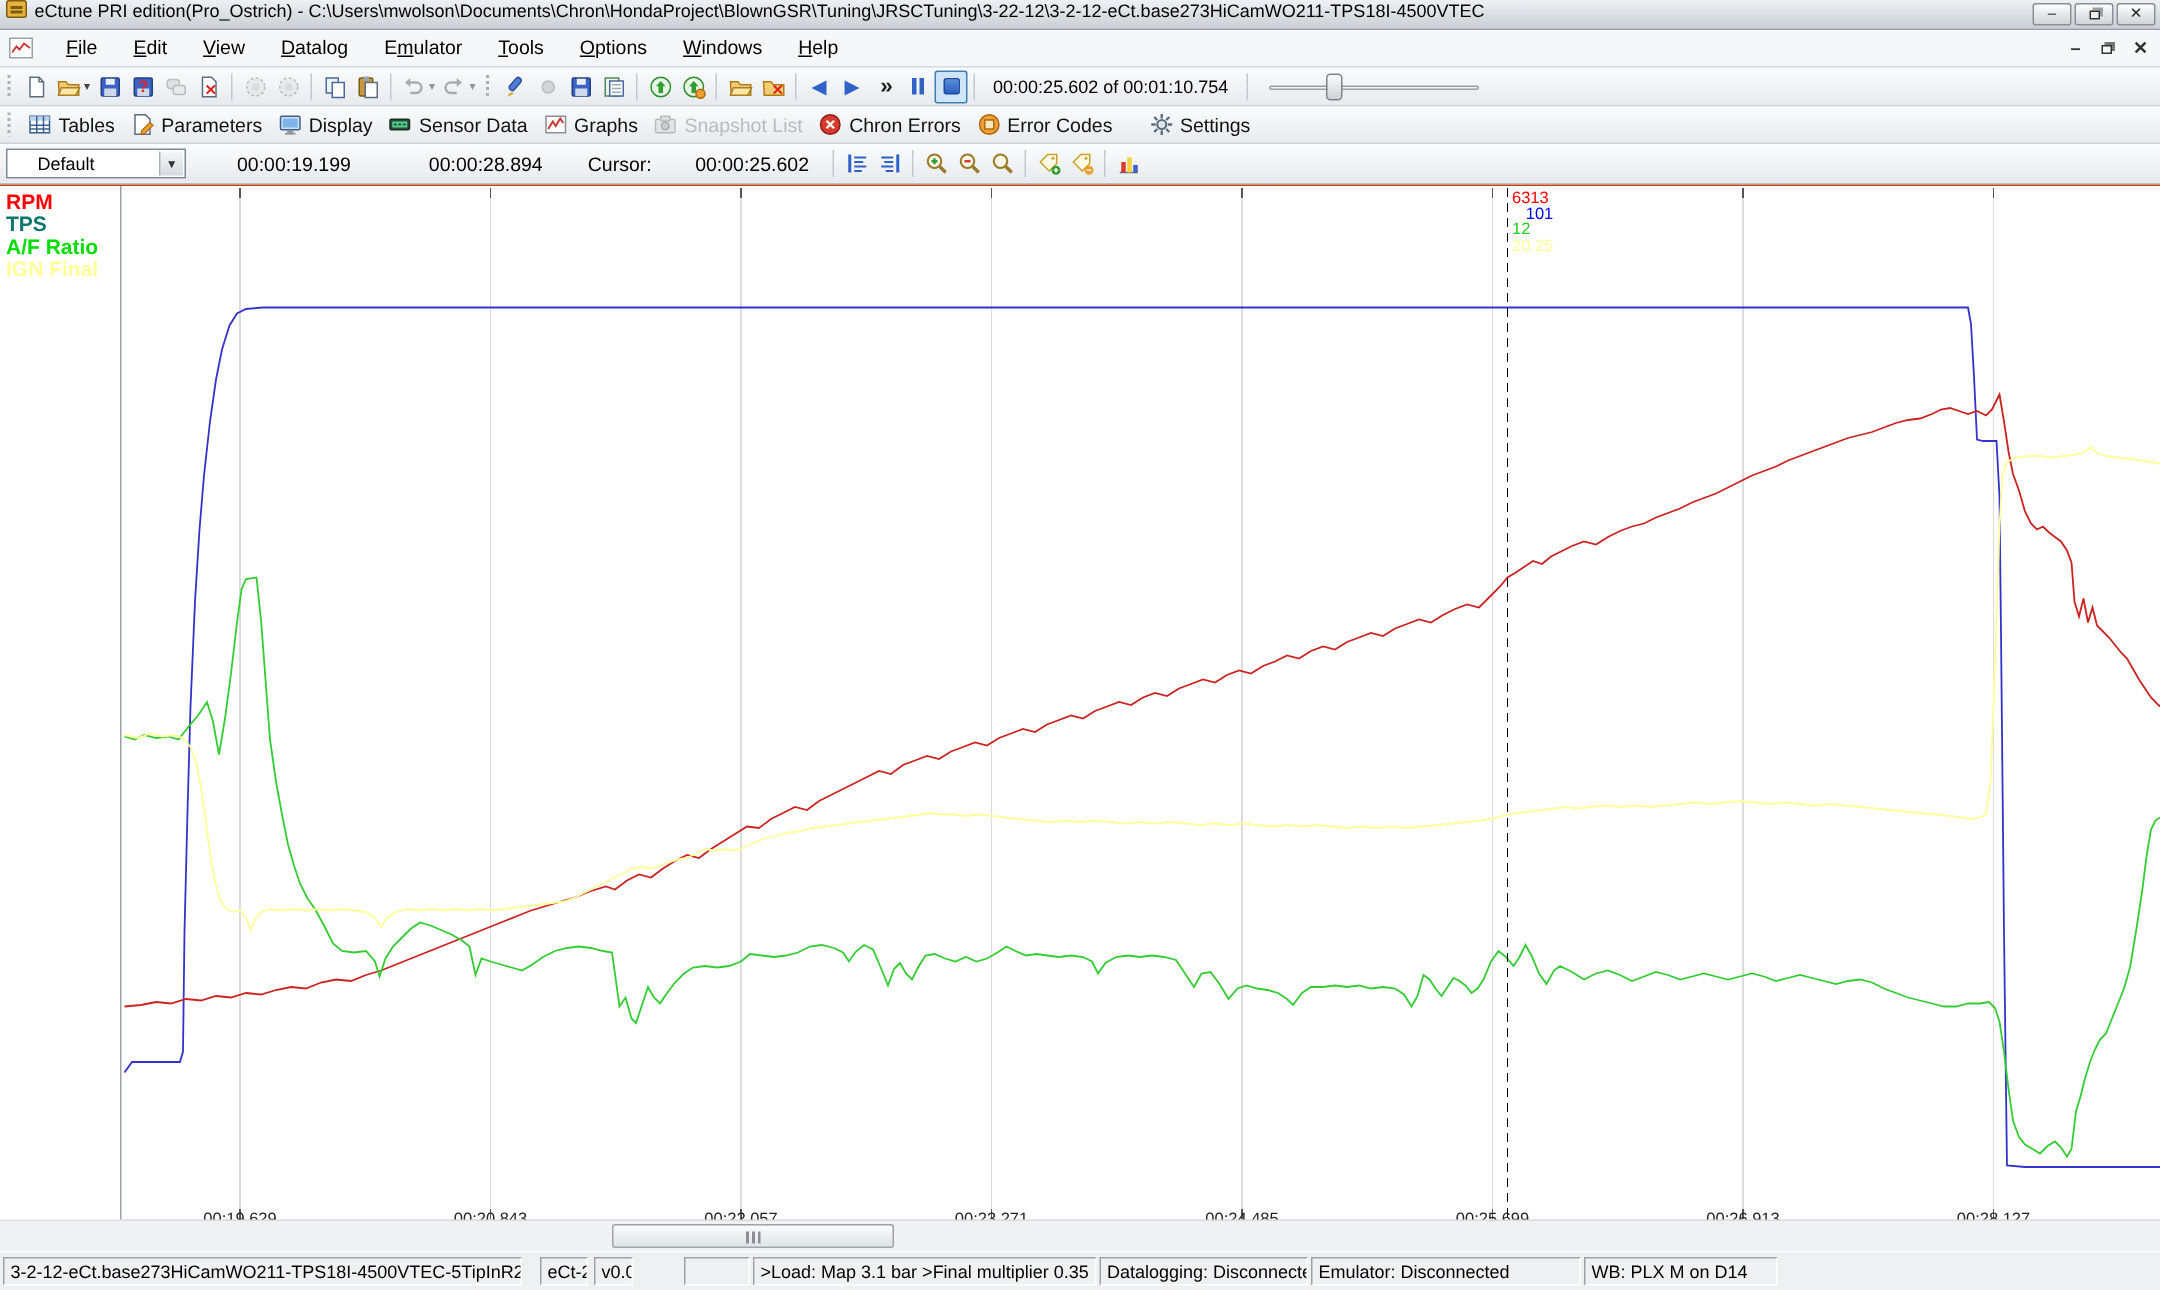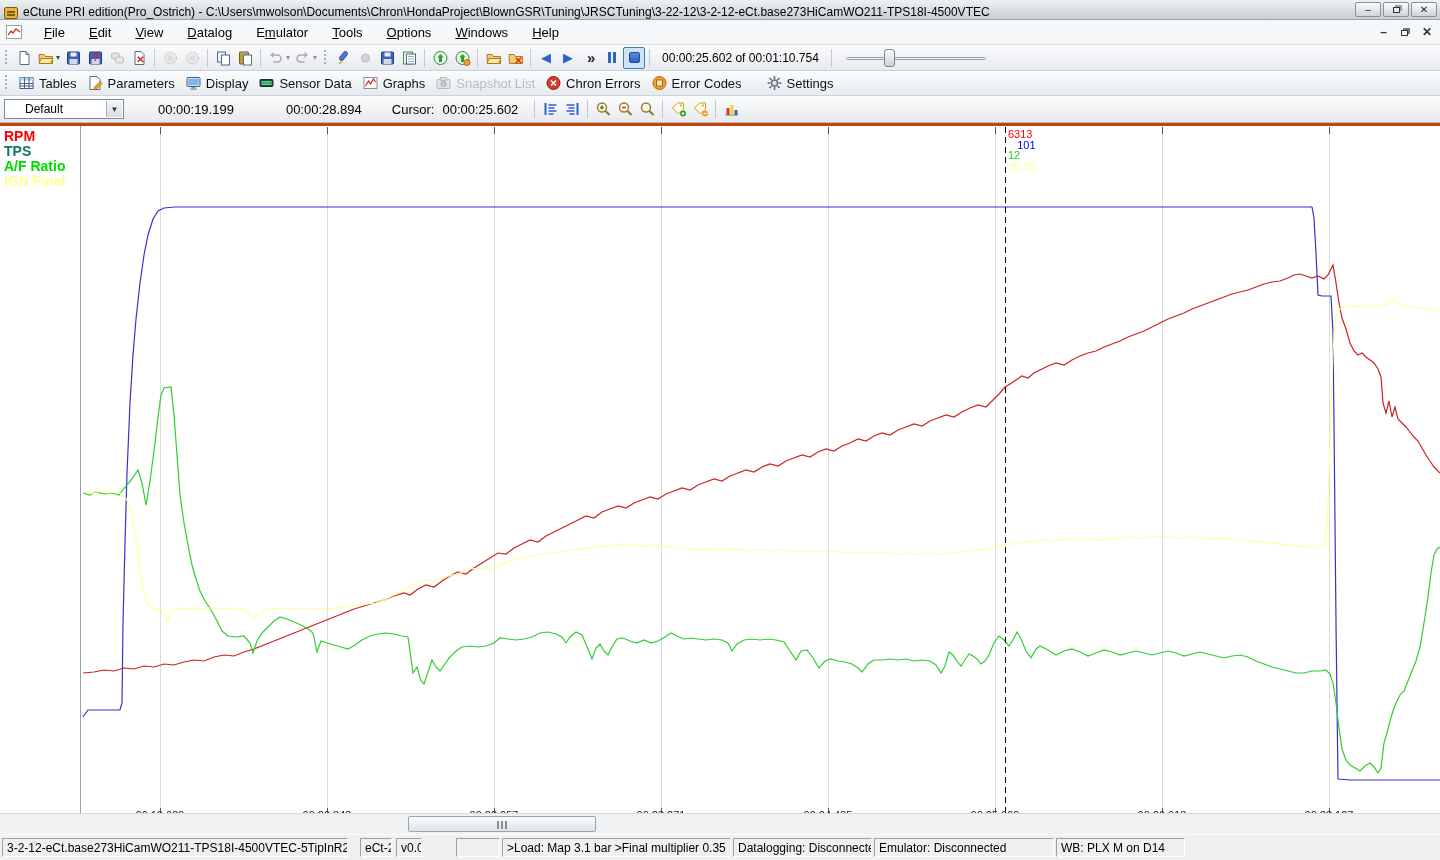--- a/index.html
+++ b/index.html
@@ -1,20 +1,20 @@
 <!DOCTYPE html>
 <html><head>
 <meta charset="utf-8">
 <style>
   * { box-sizing: border-box; }
   html,body { margin:0; padding:0; width:1440px; height:860px; overflow:hidden;
     font-family:"Liberation Sans", sans-serif; background:#e8ebee; }
   
   .titlebar { height:20px; background:linear-gradient(#eef1f4,#c9cfd5);
-    border-bottom:1px solid #98a0a8; display:flex; align-items:flex-end; padding:0 4px; position:relative; }
+    border-bottom:1px solid #98a0a8; display:flex; align-items:flex-start; padding:0 4px; position:relative; }
   .titlebar .appicon { width:14px; height:12px; background:#e8b23c; border:1px solid #7a5b10;
     border-radius:2px; margin-right:5px; position:relative; }
   .titlebar .appicon:before { content:""; position:absolute; left:2px; top:3px; width:8px; height:2px; background:#7a5b10; box-shadow:0 3px 0 #7a5b10; }
   .title-text { font-size:12px; color:#000; white-space:nowrap; overflow:hidden; }
   .winbtns { position:absolute; right:3px; top:2px; display:flex; gap:2px; }
   .winbtn { width:26px; height:15px; background:linear-gradient(#fdfdfd,#cfd4d9);
     border:1px solid #8a9097; border-radius:2px; display:flex; align-items:center; justify-content:center;
     font-size:10px; color:#222; line-height:1; }
   .winbtn .restore { width:7px; height:6px; border:1px solid #333; box-shadow:2px -2px 0 -0px #9aa0a6; background:#eee; }
   
@@ -52,21 +52,21 @@
     border:1px solid #9aa0a6; border-radius:2px; }
   .slider .thumb { position:absolute; left:38px; top:0; width:11px; height:18px;
     background:linear-gradient(#fdfdfd,#cdd3d9); border:1px solid #7d8archive4 ; border:1px solid #7d848b; border-radius:3px; }
   
   .combo { width:120px; height:20px; background:#fff; border:1px solid #7a8a99; margin-left:4px;
     display:flex; align-items:center; position:relative; font-size:12px; padding-left:20px; }
   .combo .btn { position:absolute; right:1px; top:1px; bottom:1px; width:16px;
     background:linear-gradient(#f4f6f8,#d6dbe0); border-left:1px solid #aab0b7; display:flex; align-items:center; justify-content:center; font-size:8px; color:#333; }
   .t3time { font-size:13px; color:#000; white-space:nowrap; }
   
-  .graph { position:relative; height:690px; background:#fff; overflow:hidden; border-top:3px solid #c2410c; }
+  .graph { position:relative; height:690px; background:#fff; overflow:hidden; border-top:1px solid #c2410c; }
   .graph svg.plot { position:absolute; left:0; top:0; }
   .legendbox { position:absolute; left:0; top:0; width:81px; height:690px; background:#fff;
     border-right:1px solid #9aa0a6; z-index:3; padding:3px 0 0 4px; }
   .legend-item { font-size:14px; font-weight:bold; line-height:15px; white-space:nowrap; }
   .cursorvals { position:absolute; top:3px; z-index:2; }
   .cursorvals div { font-size:11px; font-weight:normal; line-height:10.5px; }
   .xtick { position:absolute; top:683px; transform:translateX(-50%); font-size:11px; color:#222; white-space:nowrap; z-index:2; }
   
   .hscroll { height:21px; background:#f0f1f2; border-top:1px solid #d8dce0; position:relative; }
   .hthumb { position:absolute; left:408px; top:2px; width:188px; height:16px;
@@ -341,21 +341,21 @@
 </div>
 
 <div class="toolbar tb3">
   <span class="combo">
     <span>Default</span>
     <span class="btn">▼</span>
   </span>
   <span class="t3time" style="margin-left:34px">00:00:19.199</span>
   <span class="t3time" style="margin-left:52px">00:00:28.894</span>
   <span class="t3time" style="margin-left:30px">Cursor:</span>
-  <span class="t3time" style="margin-left:8px">00:00:25.602</span>
+  <span class="t3time" style="margin-left:29px">00:00:25.602</span>
   <span class="tbsep" style="margin-left:16px"></span>
   <span class="tbtn">
     <svg class="icon16" viewBox="0 0 16 16">
         <path d="M3 2v12" stroke="#2f62c9" stroke-width="2"></path>
         <path d="M6 4h8M6 7h6M6 10h8M6 13h5" stroke="#2f62c9" stroke-width="1.4"></path>
       </svg>
     </span>
   <span class="tbtn">
     <svg class="icon16" viewBox="0 0 16 16">
         <path d="M13 2v12" stroke="#2f62c9" stroke-width="2"></path>

